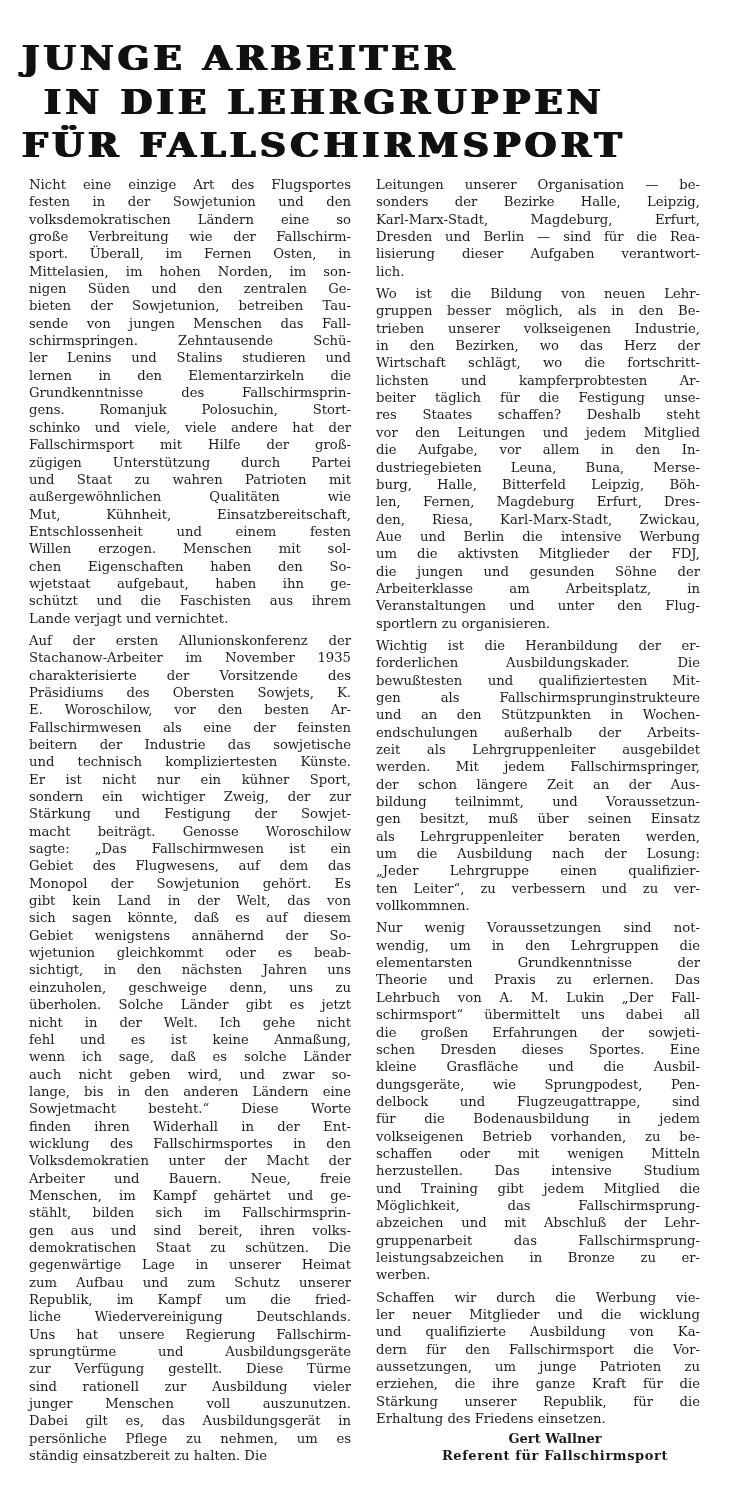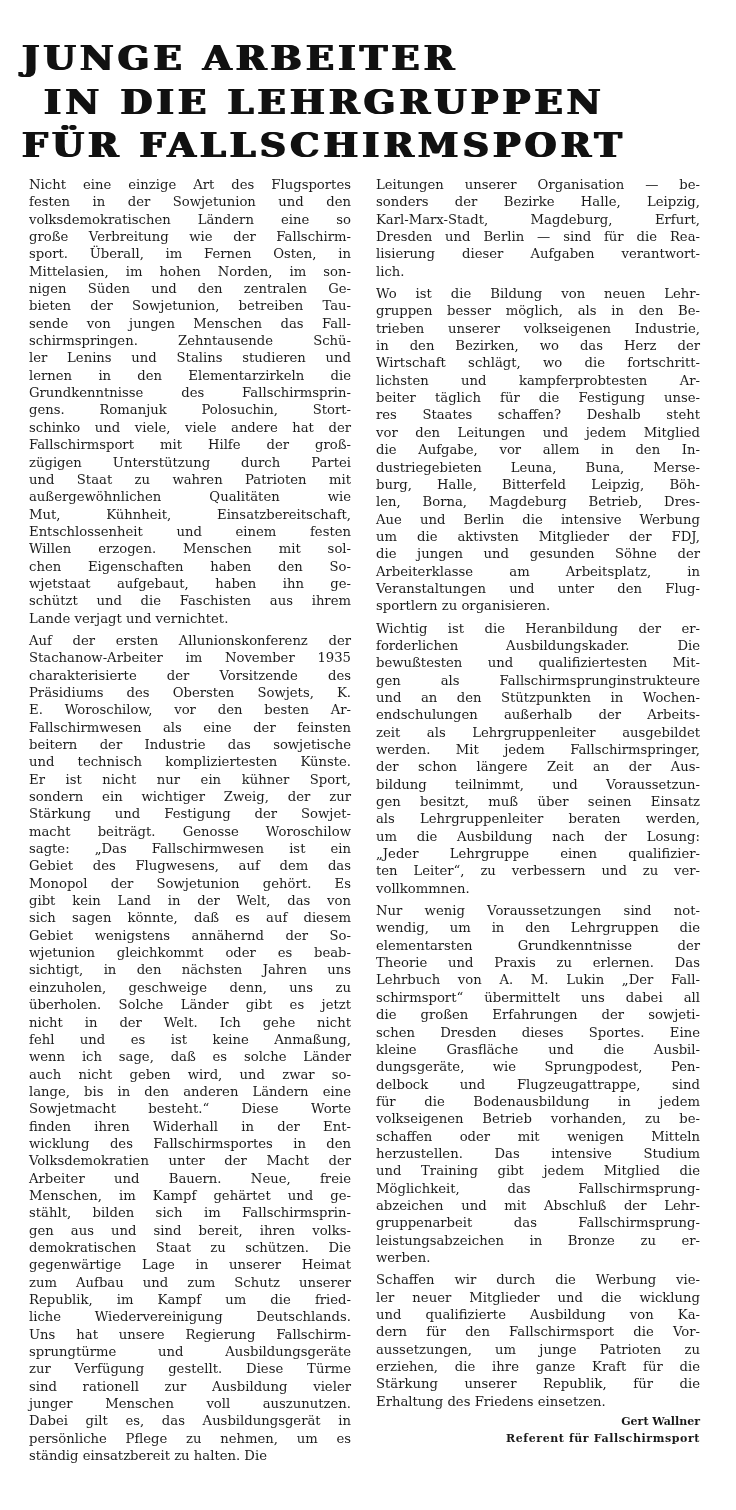--- a/index.html
+++ b/index.html
@@ -22,22 +22,22 @@
     position: absolute; top: 176px;
     font-family: "DejaVu Serif", serif; font-size: 13.2px; line-height: 17.35px;
     text-align: justify; color: #1c1c1c;
   }
   .col-left { left: 29px; width: 322px; }
   .col-right { left: 376px; width: 324px; }
   .line { display: block; text-align: justify; text-align-last: justify; white-space: nowrap; overflow: visible; height: 17.35px; }
   .line.last { text-align-last: left; }
   .para-gap { height: 5px; }
   .signature {
-    font-family: "DejaVu Serif", serif; font-weight: bold; font-size: 11px; line-height: 17px;
-    text-align: right; color: #1a1a1a;
+    font-family: "DejaVu Serif", serif; font-weight: bold; font-size: 13px; line-height: 17px;
+    text-align: center; color: #1a1a1a;
   }
   .sig-name { display: block; margin-top: 3px; padding-left: 34px; }
   .sig-role { display: block; padding-left: 34px; letter-spacing: 0.6px; }
 </style>
 </head>
 <body>
 
 <div class="headline">
   <div class="hl-line hl-1">Junge Arbeiter</div>
   <div class="hl-line hl-2">in die Lehrgruppen</div>
@@ -142,21 +142,22 @@
       <span class="line">trieben unserer volkseigenen Industrie,</span>
       <span class="line">in den Bezirken, wo das Herz der</span>
       <span class="line">Wirtschaft schlägt, wo die fortschritt-</span>
       <span class="line">lichsten und kampferprobtesten Ar-</span>
       <span class="line">beiter täglich für die Festigung unse-</span>
       <span class="line">res Staates schaffen? Deshalb steht</span>
       <span class="line">vor den Leitungen und jedem Mitglied</span>
       <span class="line">die Aufgabe, vor allem in den In-</span>
       <span class="line">dustriegebieten Leuna, Buna, Merse-</span>
       <span class="line">burg, Halle, Bitterfeld Leipzig, Böh-</span>
-      <span class="line">len, Borna, Magdeburg Betrieb, Dres-</span>
+      <span class="line">len, Fernen, Magdeburg Erfurt, Dres-</span>
+      <span class="line">den, Riesa, Karl-Marx-Stadt, Zwickau,</span>
       <span class="line">Aue und Berlin die intensive Werbung</span>
       <span class="line">um die aktivsten Mitglieder der FDJ,</span>
       <span class="line">die jungen und gesunden Söhne der</span>
       <span class="line">Arbeiterklasse am Arbeitsplatz, in</span>
       <span class="line">Veranstaltungen und unter den Flug-</span>
       <span class="line last">sportlern zu organisieren.</span>
     </div>
     <div class="para-gap"></div>
     <div class="para">
       <span class="line">Wichtig ist die Heranbildung der er-</span>

